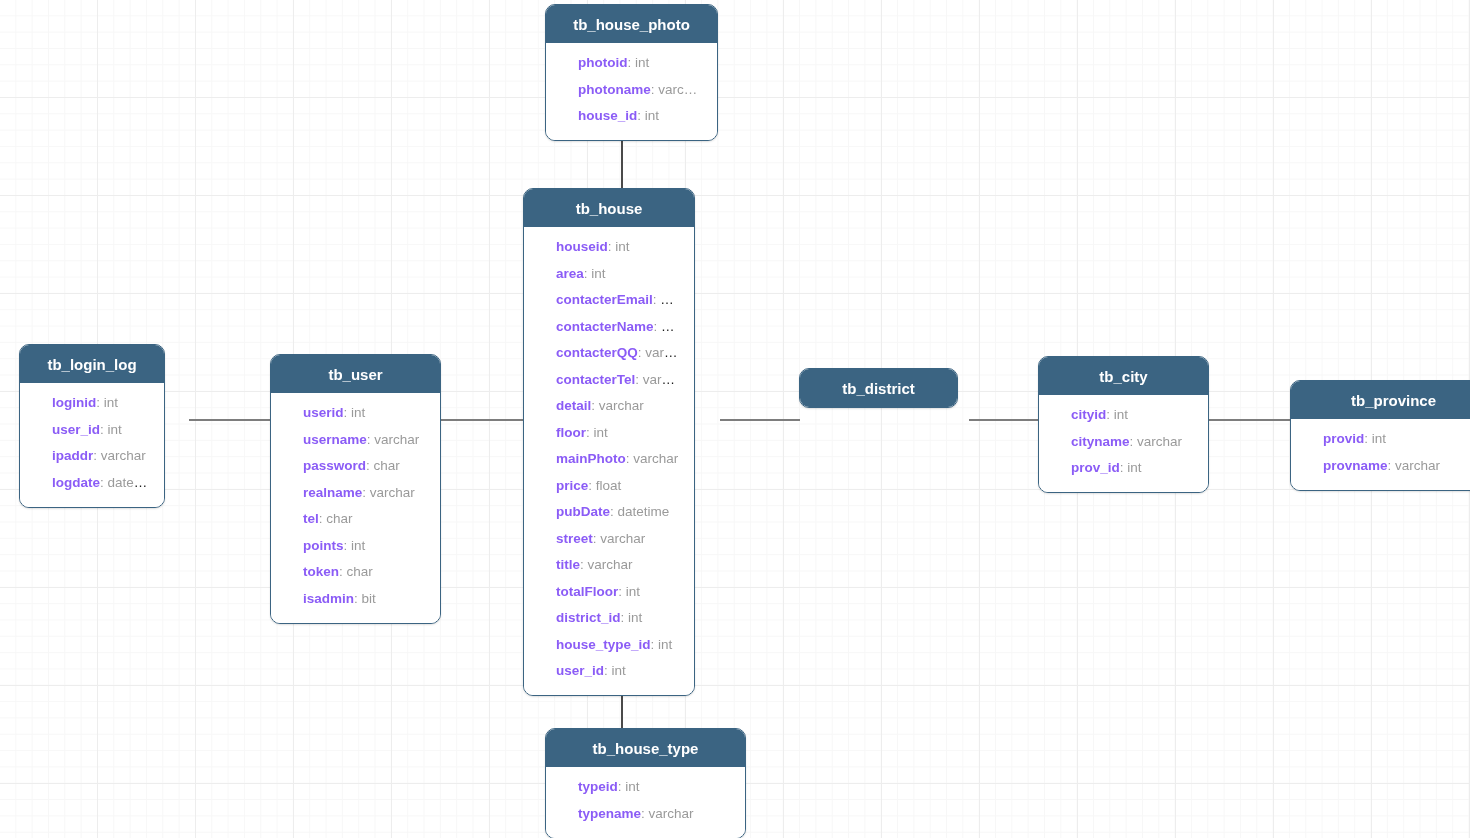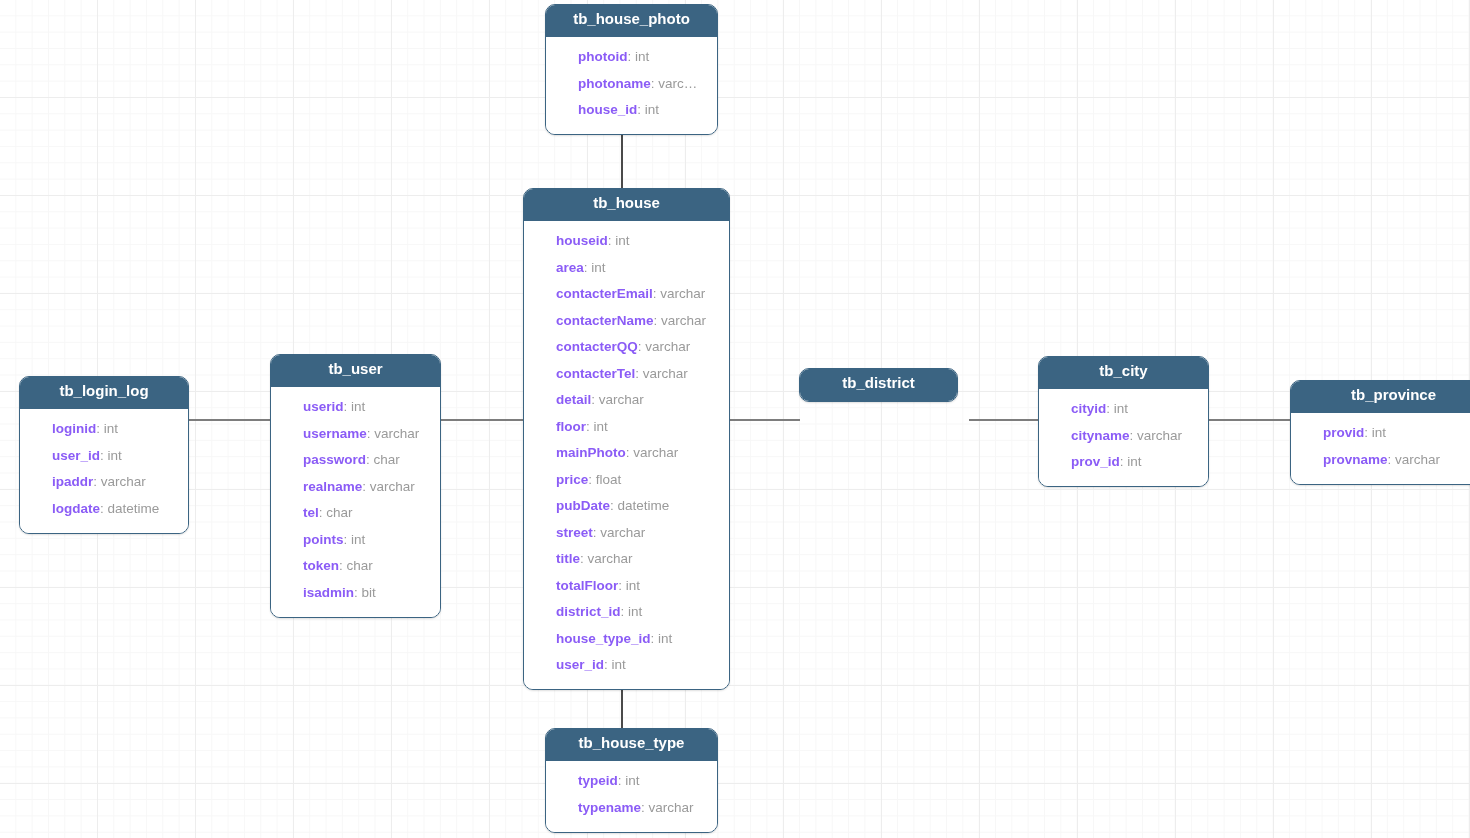--- a/index.html
+++ b/index.html
@@ -54,21 +54,21 @@
     box-shadow: 0 1px 2px rgba(0,0,0,0.13);
     overflow: hidden;
   }
 
   .entity-header {
     background: #3b6482;
     color: #ffffff;
     font-size: 15px;
     font-weight: bold;
     text-align: center;
-    padding: 6px 12px 9px 12px;
+    padding: 12px 12px 9px 12px;
     line-height: 1.1;
     white-space: nowrap;
   }
 
   .entity-body {
     padding: 7px 0 11px 0;
     background: #ffffff;
   }
 
   .field {
@@ -85,27 +85,27 @@
     color: #8b5cf6;
     font-weight: bold;
   }
   .field .ftype {
     color: #9a9a9a;
     font-weight: normal;
   }
 
   
   #ent-tb_house_photo { left: 545px; top: 4px;   width: 173px; }
-  #ent-tb_house       { left: 523px; top: 188px; width: 207px; }
+  #ent-tb_house       { left: 523px; top: 188px; width: 172px; }
   #ent-tb_user        { left: 270px; top: 308px; width: 171px; margin-top: 46px; }
-  #ent-tb_login_log   { left: 19px;  top: 376px; width: 170px; }
+  #ent-tb_login_log   { left: 19px;  top: 344px; width: 146px; }
   #ent-tb_district    { left: 799px; top: 368px; width: 159px; }
   #ent-tb_city        { left: 1038px;top: 356px; width: 171px; }
   #ent-tb_province    { left: 1290px;top: 380px; width: 207px; }
-  #ent-tb_house_type  { left: 545px; top: 728px; width: 173px; }
+  #ent-tb_house_type  { left: 545px; top: 728px; width: 201px; }
 </style>
 </head>
 <body>
 
 <div id="canvas">
 
   <div class="connector vertical" style="left:621px; top:131px; height:58px;"></div>
   <div class="connector vertical" style="left:621px; top:665px; height:64px;"></div>
   <div class="connector horizontal" style="left:189px; top:419px; width:82px;"></div>
   <div class="connector horizontal" style="left:441px; top:419px; width:83px;"></div>

